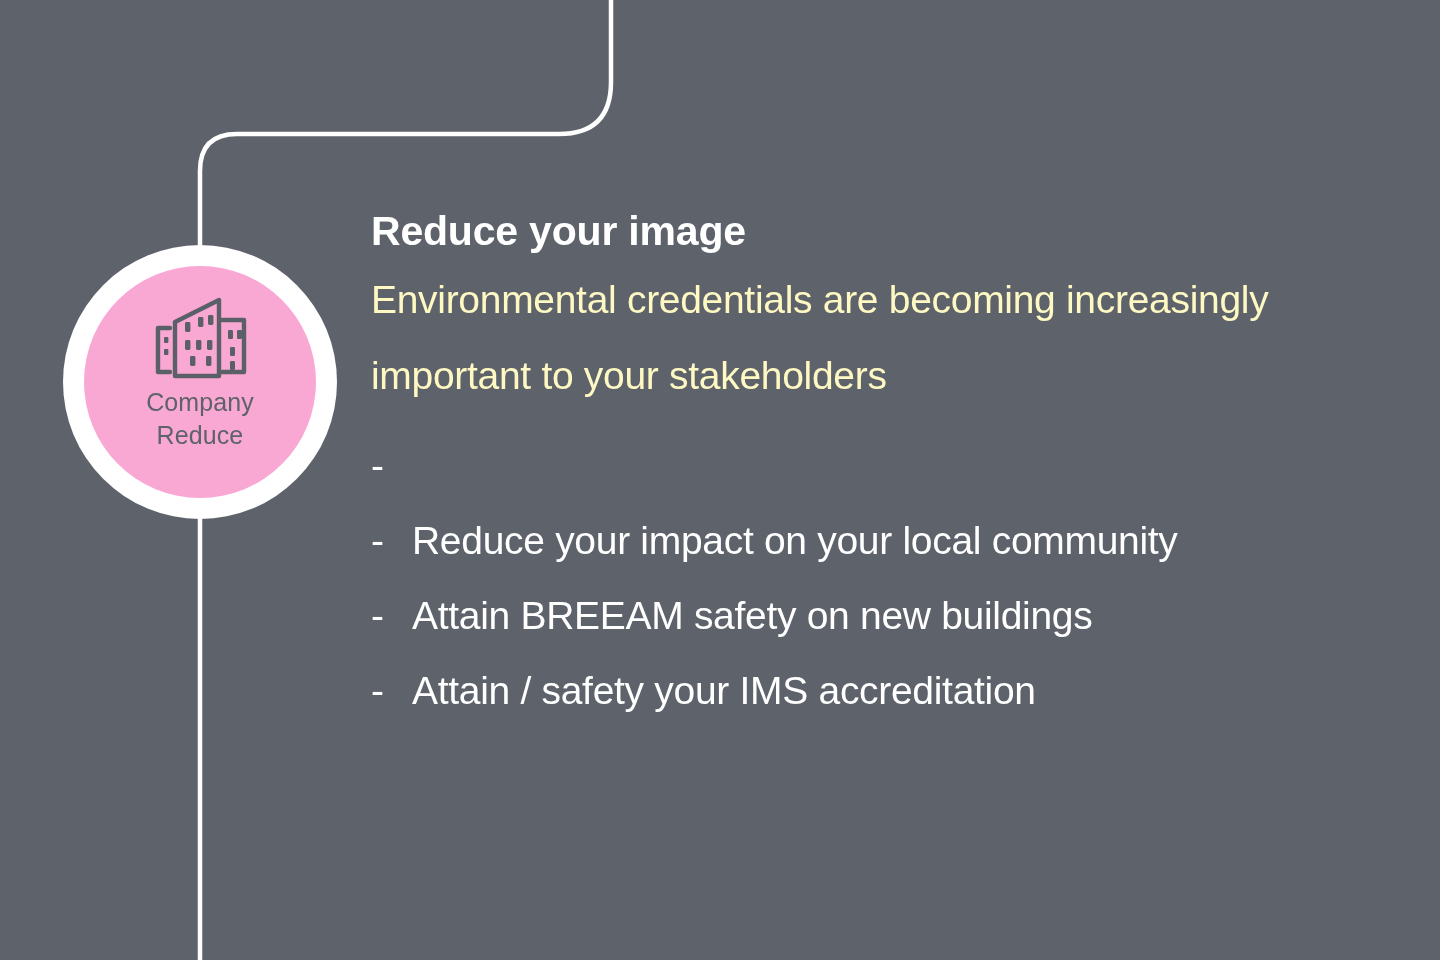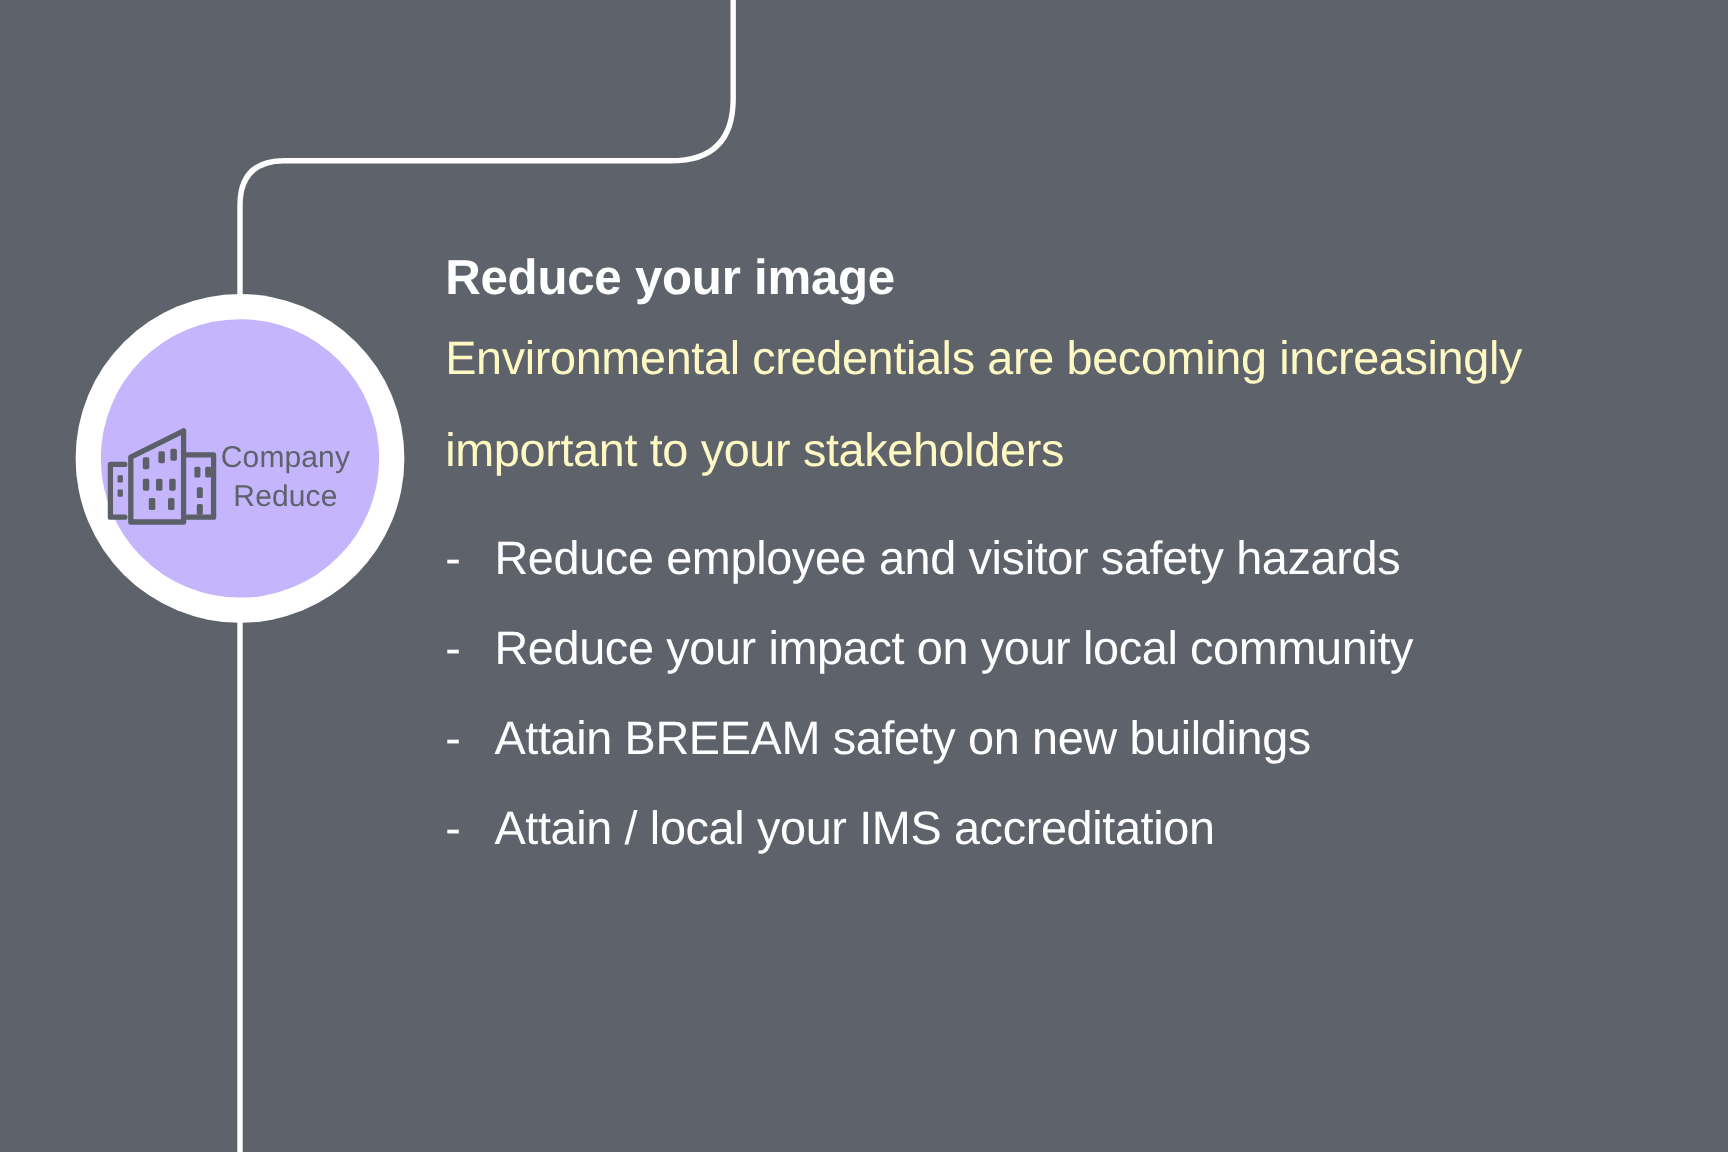--- a/index.html
+++ b/index.html
@@ -44,23 +44,23 @@
     box-sizing: border-box;
     z-index: 3;
   }
   #badge-inner {
     position: absolute;
     left: 21px;
     top: 21px;
     width: 232px;
     height: 232px;
     border-radius: 50%;
-    background: #c4b5fd;
+    background: #f9a8d4;
     display: flex;
-    flex-direction: row;
+    flex-direction: column;
     align-items: center;
     justify-content: flex-start;
     padding-top: 26px;
     box-sizing: border-box;
   }
   #badge-icon {
     width: 100px;
     height: 88px;
     display: block;
   }
@@ -178,30 +178,29 @@
     </div>
   </div>
 
   <div id="content">
     <h1 id="title">Reduce your image</h1>
     <p id="subtitle">Environmental credentials are becoming increasingly important to your stakeholders</p>
 
     <ul id="bullets">
       <li class="bullet-row">
         <span class="bullet-mark">-</span>
-        <span class="bullet-text">Reduce employee and visitor safety hazards</span>
       </li>
       <li class="bullet-row">
         <span class="bullet-mark">-</span>
         <span class="bullet-text">Reduce your impact on your local community</span>
       </li>
       <li class="bullet-row">
         <span class="bullet-mark">-</span>
         <span class="bullet-text">Attain BREEAM safety on new buildings</span>
       </li>
       <li class="bullet-row">
         <span class="bullet-mark">-</span>
-        <span class="bullet-text">Attain / local your IMS accreditation</span>
+        <span class="bullet-text">Attain / safety your IMS accreditation</span>
       </li>
     </ul>
   </div>
 
 </div>
 
 </body></html>

